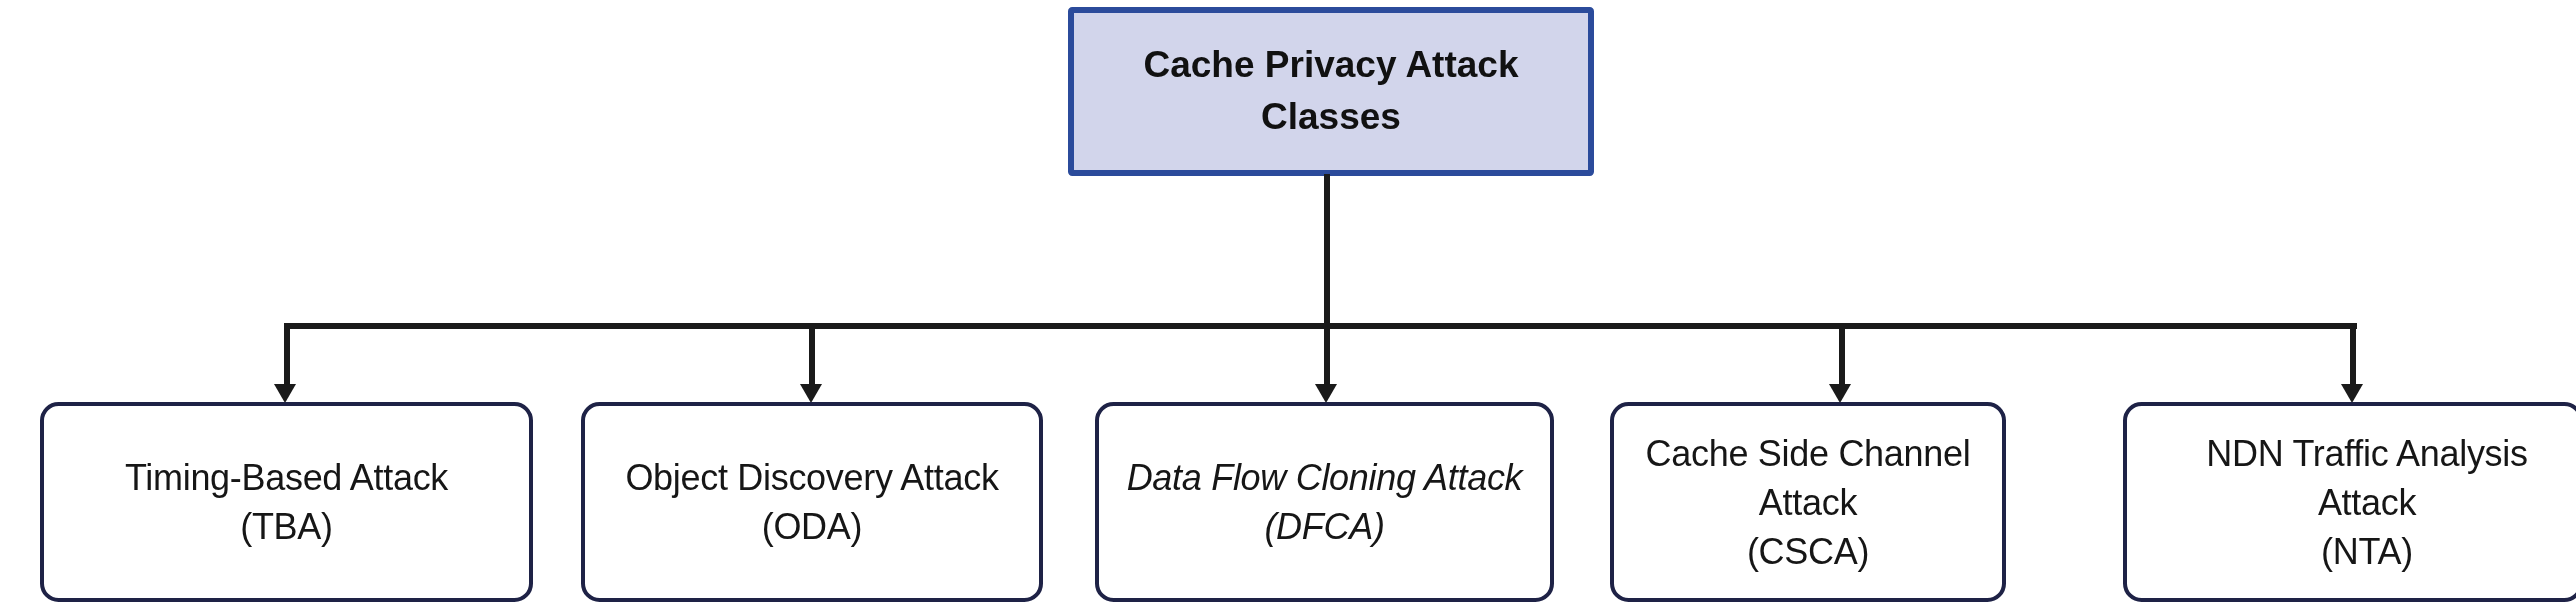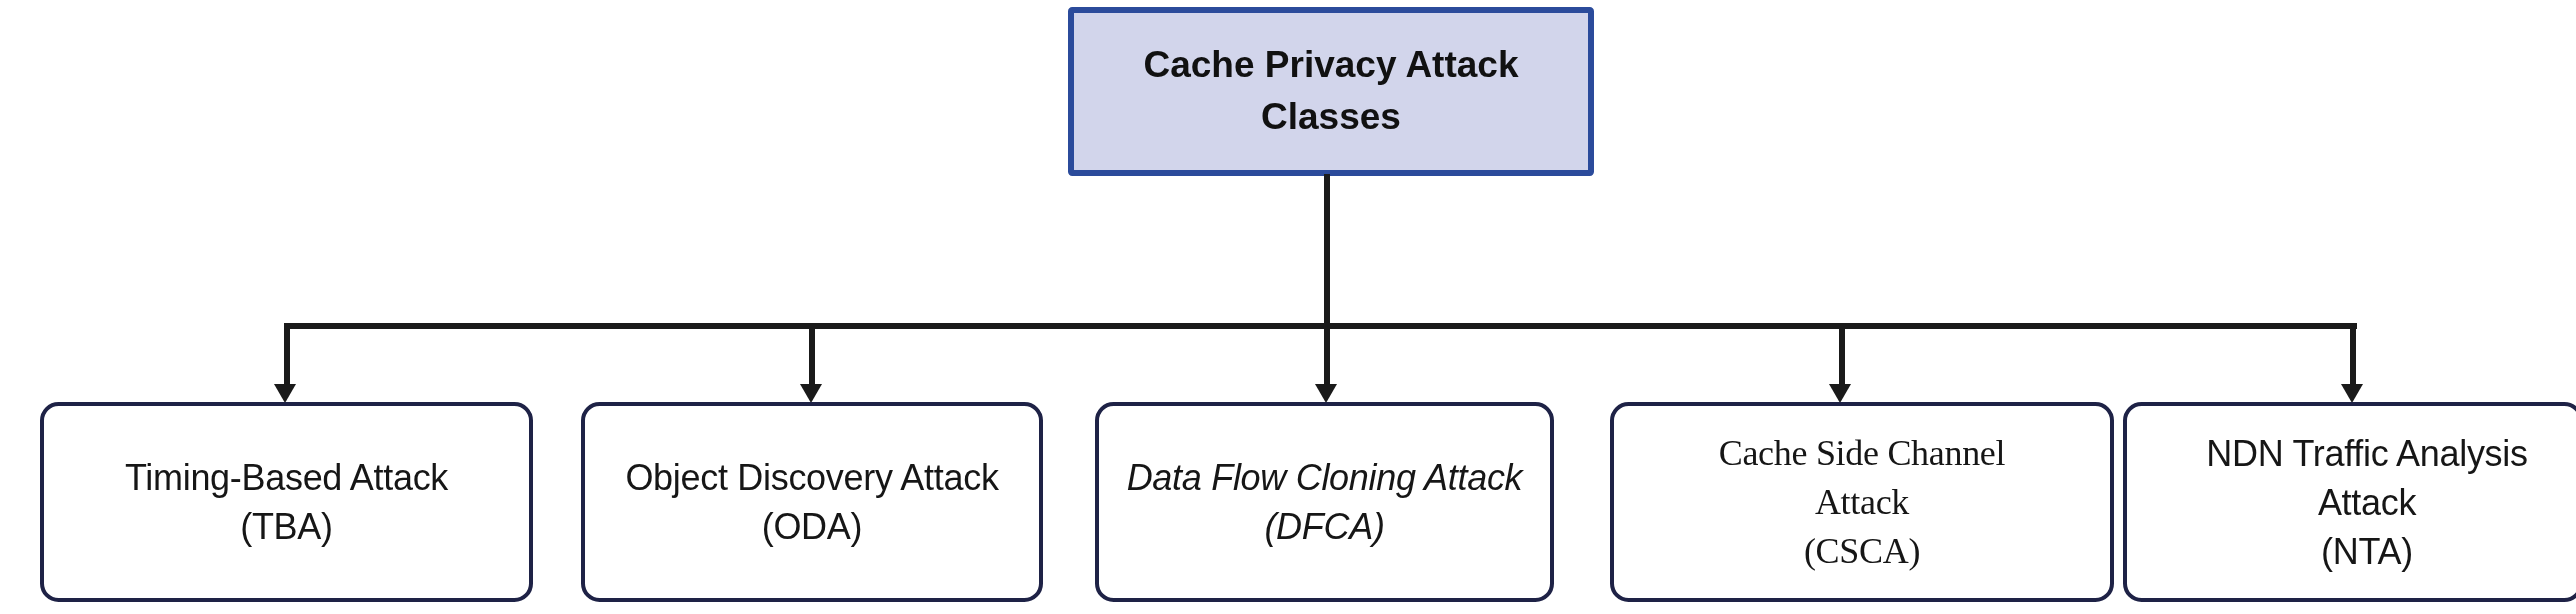--- a/index.html
+++ b/index.html
@@ -62,21 +62,21 @@
   }
   .child-box .label {
     font-size: 36px; line-height: 49px;
     color: #161616;
     letter-spacing: -0.3px;
     white-space: pre-line;
   }
   .child-box.c1 { left: 16px;   width: 493px; }
   .child-box.c2 { left: 557px;  width: 462px; }
   .child-box.c3 { left: 1071px; width: 459px; font-style: italic; }
-  .child-box.c4 { left: 1586px; width: 504px; font-family: Liberation Serif, serif; }
+  .child-box.c4 { left: 1586px; width: 396px; }
   .child-box.c5 { left: 2099px; width: 460px; padding-left: 28px; }
 </style>
 </head>
 <body>
 
 <div id="canvas">
 
   <div class="root-box">
     <span class="label">Cache Privacy Attack
 Classes</span>

